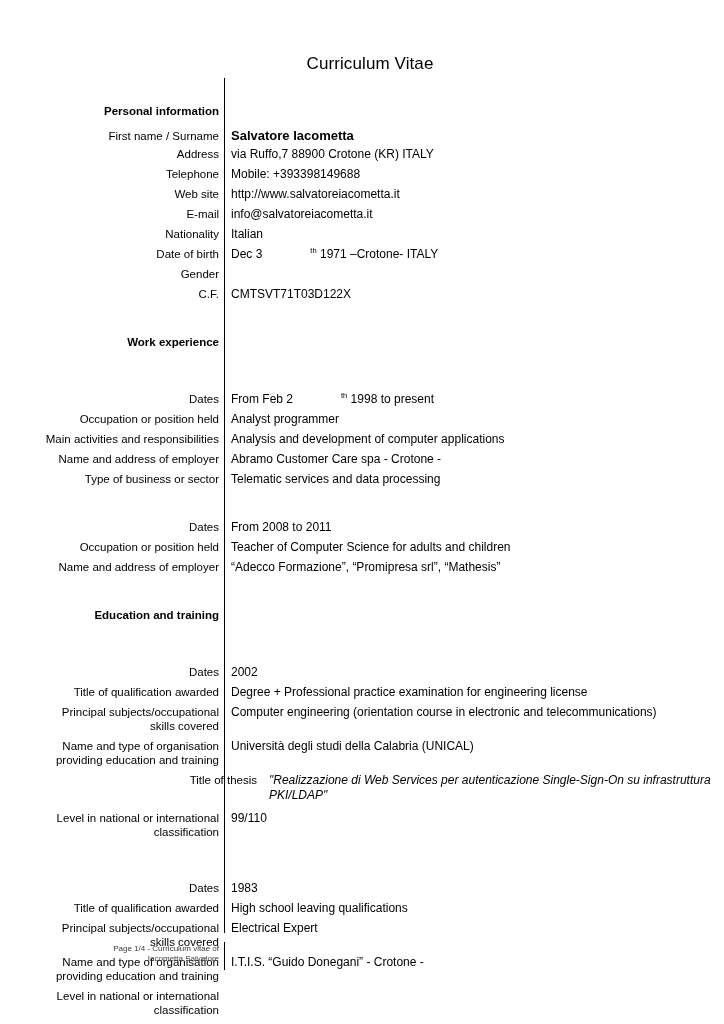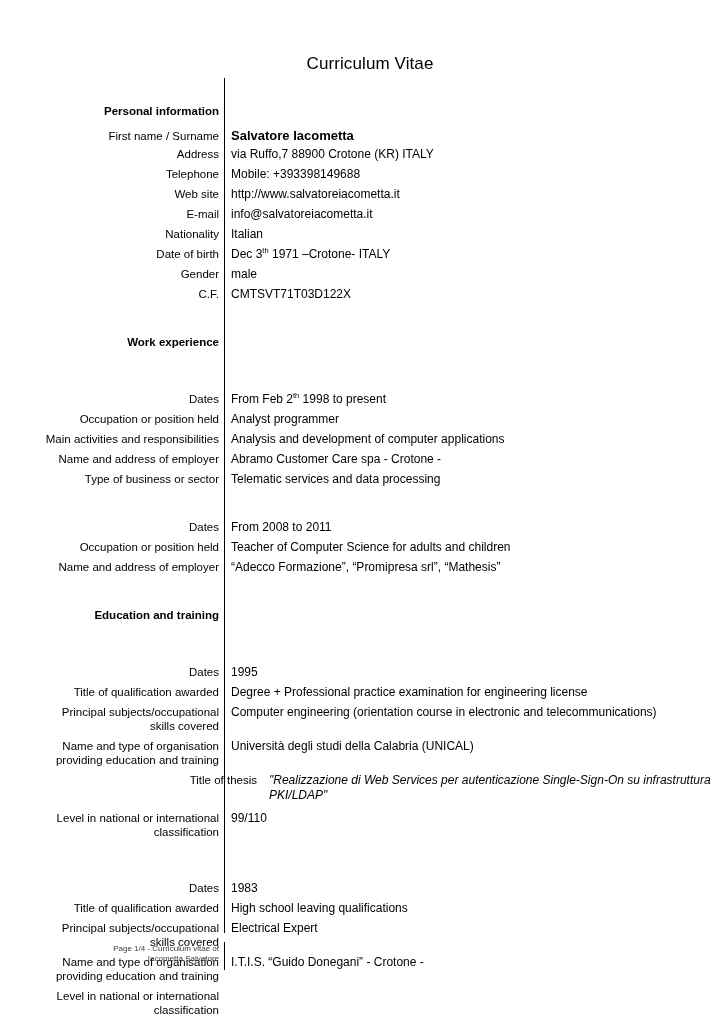--- a/index.html
+++ b/index.html
@@ -98,20 +98,21 @@
   .r-name { height: 22px; align-items: center; }
   .r-2 { height: 34px; }
   .r-thesis { height: 38px; padding-left: 38px; }
   .gap-l { height: 28px; }
   .gap-xl { height: 36px; }
 
   sup.ord {
     font-size: 7.5px;
     vertical-align: super;
     line-height: 0;
+    padding-left: 48px;
   }
 
   
   .footer {
     position: absolute;
     left: 0;
     top: 944px;
     width: 219px;
     text-align: right;
     font-size: 8px;
@@ -164,21 +165,20 @@
     <div class="value">Italian</div>
   </div>
 
   <div class="row r-1">
     <div class="label">Date of birth</div>
     <div class="value"><span>Dec 3</span><sup class="ord">th</sup><span> 1971 –Crotone- ITALY</span></div>
   </div>
 
   <div class="row r-1">
     <div class="label">Gender</div>
-    <div class="value">male</div>
   </div>
 
   <div class="row r-1">
     <div class="label">C.F.</div>
     <div class="value">CMTSVT71T03D122X</div>
   </div>
 
   <div class="gap-l"></div>
 
   <div class="row r-h">
@@ -234,21 +234,21 @@
 
   <div class="row r-h">
     <div class="label bold">Education and training</div>
     <div class="value empty"></div>
   </div>
 
   <div class="gap-xl"></div>
 
   <div class="row r-1">
     <div class="label">Dates</div>
-    <div class="value">1995</div>
+    <div class="value">2002</div>
   </div>
 
   <div class="row r-1">
     <div class="label">Title of qualification awarded</div>
     <div class="value">Degree  +  Professional practice examination for engineering license</div>
   </div>
 
   <div class="row r-2">
     <div class="label"><span>Principal subjects/occupational</span><br><span>skills covered</span></div>
     <div class="value">Computer engineering (orientation course in electronic and telecommunications)</div>

